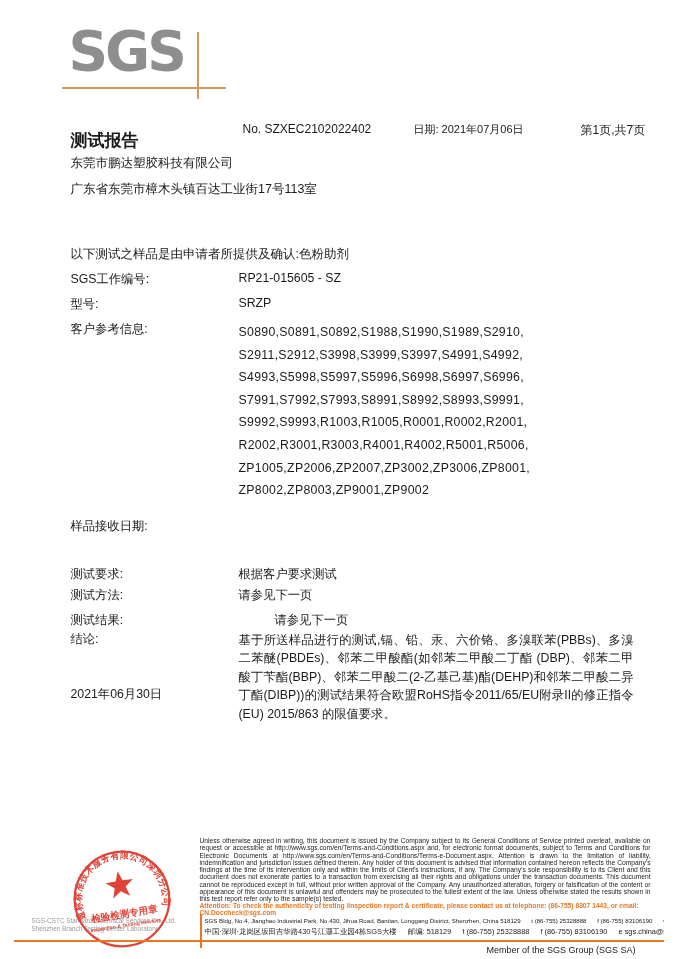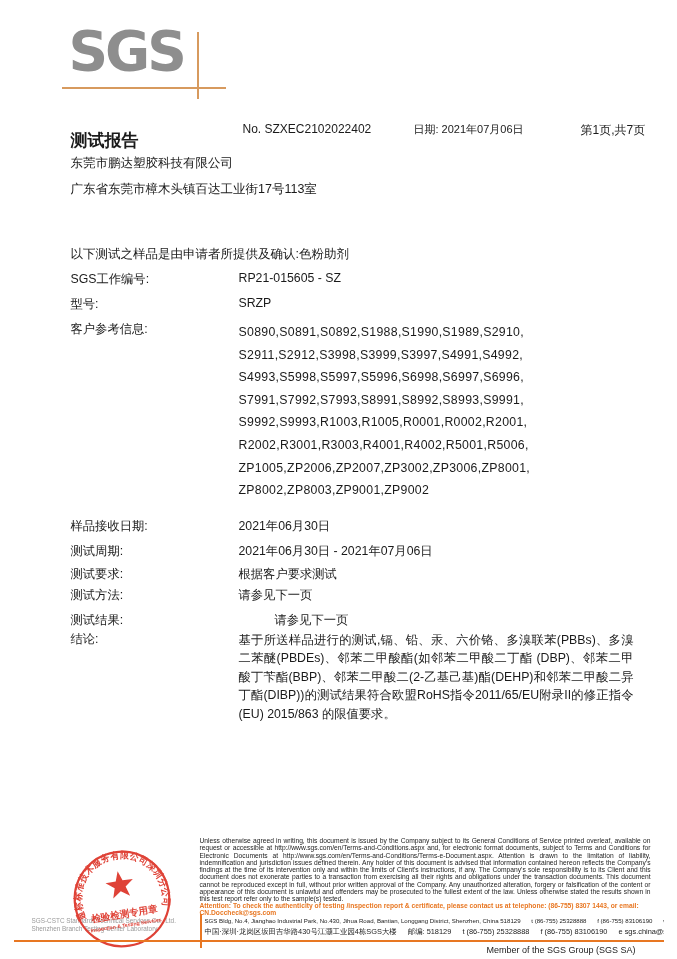--- a/index.html
+++ b/index.html
@@ -22,21 +22,21 @@
   .company-addr { position:absolute; left:57px; top:181px; font-size:12.5px; }
   .sample-statement { position:absolute; left:57px; top:246px; font-size:12.5px; }
 
   
   .frow { position:absolute; left:57px; right:30px; display:flex; font-size:12.3px;justify-content:center; }
   .flabel { flex:0 0 168px; }
   .fvalue { flex:1; }
   .row-job      { top:271px; }
   .row-model    { top:296px; }
   .row-ref      { top:321px; }
-  .row-received { top:518px; }
+  .row-received { top:518px;flex-direction:column; }
   .row-period   { top:543px; }
   .row-request  { top:566px; }
   .row-method   { top:587px; }
   .row-result   { top:612px;gap:36px; }
   .row-concl    { top:631px; }
   .ref-lines div { line-height:22.6px; letter-spacing:0.3px; }
   .concl-text { line-height:18.4px; max-width:432px; text-align:justify; }
 
   
   .legal { position:absolute; left:186px; right:13px; top:837px; font-size:6.7px;
@@ -93,24 +93,20 @@
       <div>S9992,S9993,R1003,R1005,R0001,R0002,R2001,</div>
       <div>R2002,R3001,R3003,R4001,R4002,R5001,R5006,</div>
       <div>ZP1005,ZP2006,ZP2007,ZP3002,ZP3006,ZP8001,</div>
       <div>ZP8002,ZP8003,ZP9001,ZP9002</div>
     </span>
   </div>
   <div class="frow row-received">
     <span class="flabel">样品接收日期:</span>
     <span class="fvalue">2021年06月30日</span>
   </div>
-  <div class="frow row-period">
-    <span class="flabel">测试周期:</span>
-    <span class="fvalue">2021年06月30日 - 2021年07月06日</span>
-  </div>
   <div class="frow row-request">
     <span class="flabel">测试要求:</span>
     <span class="fvalue">根据客户要求测试</span>
   </div>
   <div class="frow row-method">
     <span class="flabel">测试方法:</span>
     <span class="fvalue">请参见下一页</span>
   </div>
   <div class="frow row-result">
     <span class="flabel">测试结果:</span>

